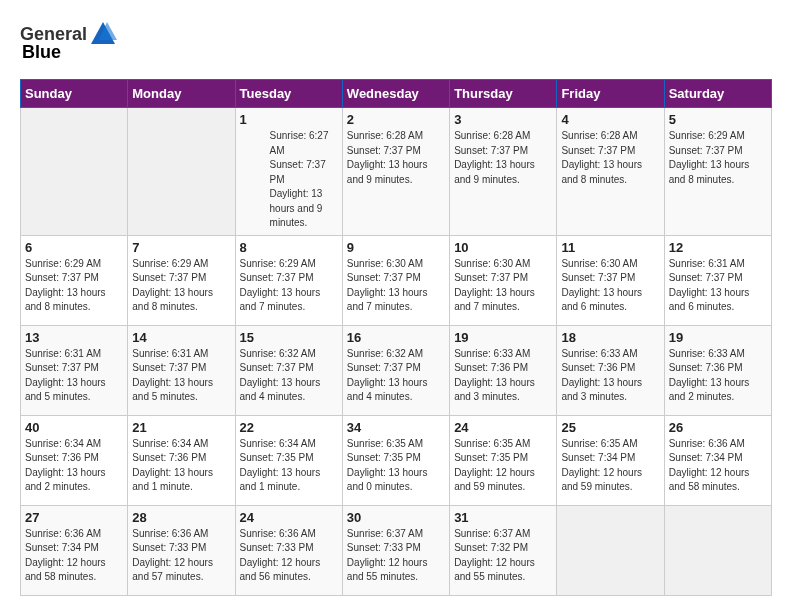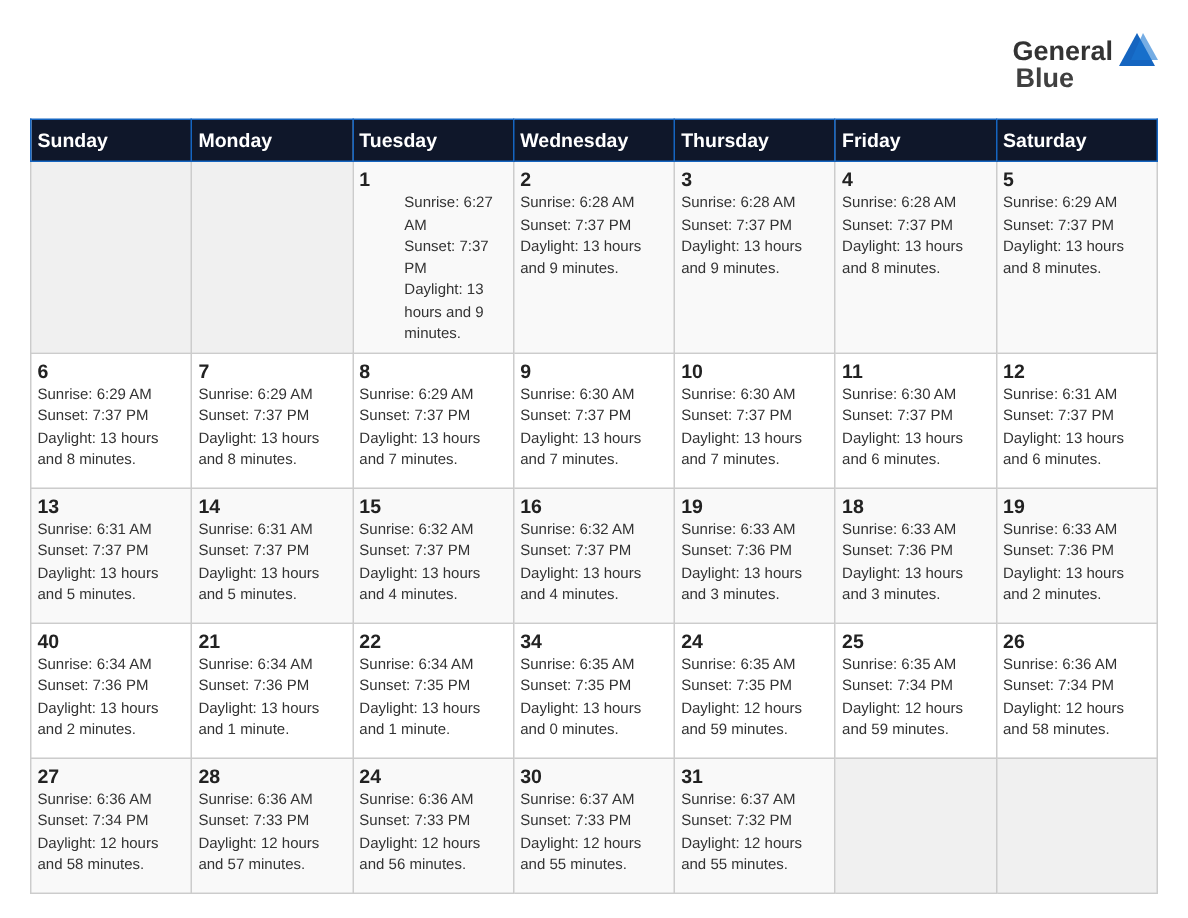--- a/index.html
+++ b/index.html
@@ -5,37 +5,37 @@
     * { box-sizing: border-box; margin: 0; padding: 0; }
     body {
       font-family: Arial, sans-serif;
       background: #fff;
       width: 792px;
       min-height: 612px;
       padding: 20px;
     }
     .header {
       display: flex;
-      justify-content: flex-end;
+      justify-content: space-between;
       align-items: flex-start;
       margin-bottom: 16px;
     }
     .logo {
       display: flex;
       align-items: center;
     }
     .logo-text-general {
       font-size: 18px;
       font-weight: bold;
       color: #333;
     }
     .logo-text-blue {
       font-size: 18px;
       font-weight: bold;
-      color: #404040;
+      color: #000000;
     }
     .logo-icon {
       width: 28px;
       height: 28px;
       margin-left: 2px;
     }
     .title-block {
       text-align: right;
     }
     .month-title {
@@ -48,21 +48,21 @@
       font-size: 16px;
       color: #444;
       margin-top: 4px;
     }
     table {
       width: 100%;
       border-collapse: collapse;
       table-layout: fixed;
     }
     thead tr th {
-      background-color: #0f172a;
+      background-color: #701a75;
       color: #fff;
       font-size: 13px;
       font-weight: bold;
       padding: 6px 4px;
       text-align: left;
       border: 1px solid #1565c0;
     }
     tbody tr td {
       border: 1px solid #ccc;
       vertical-align: top;

